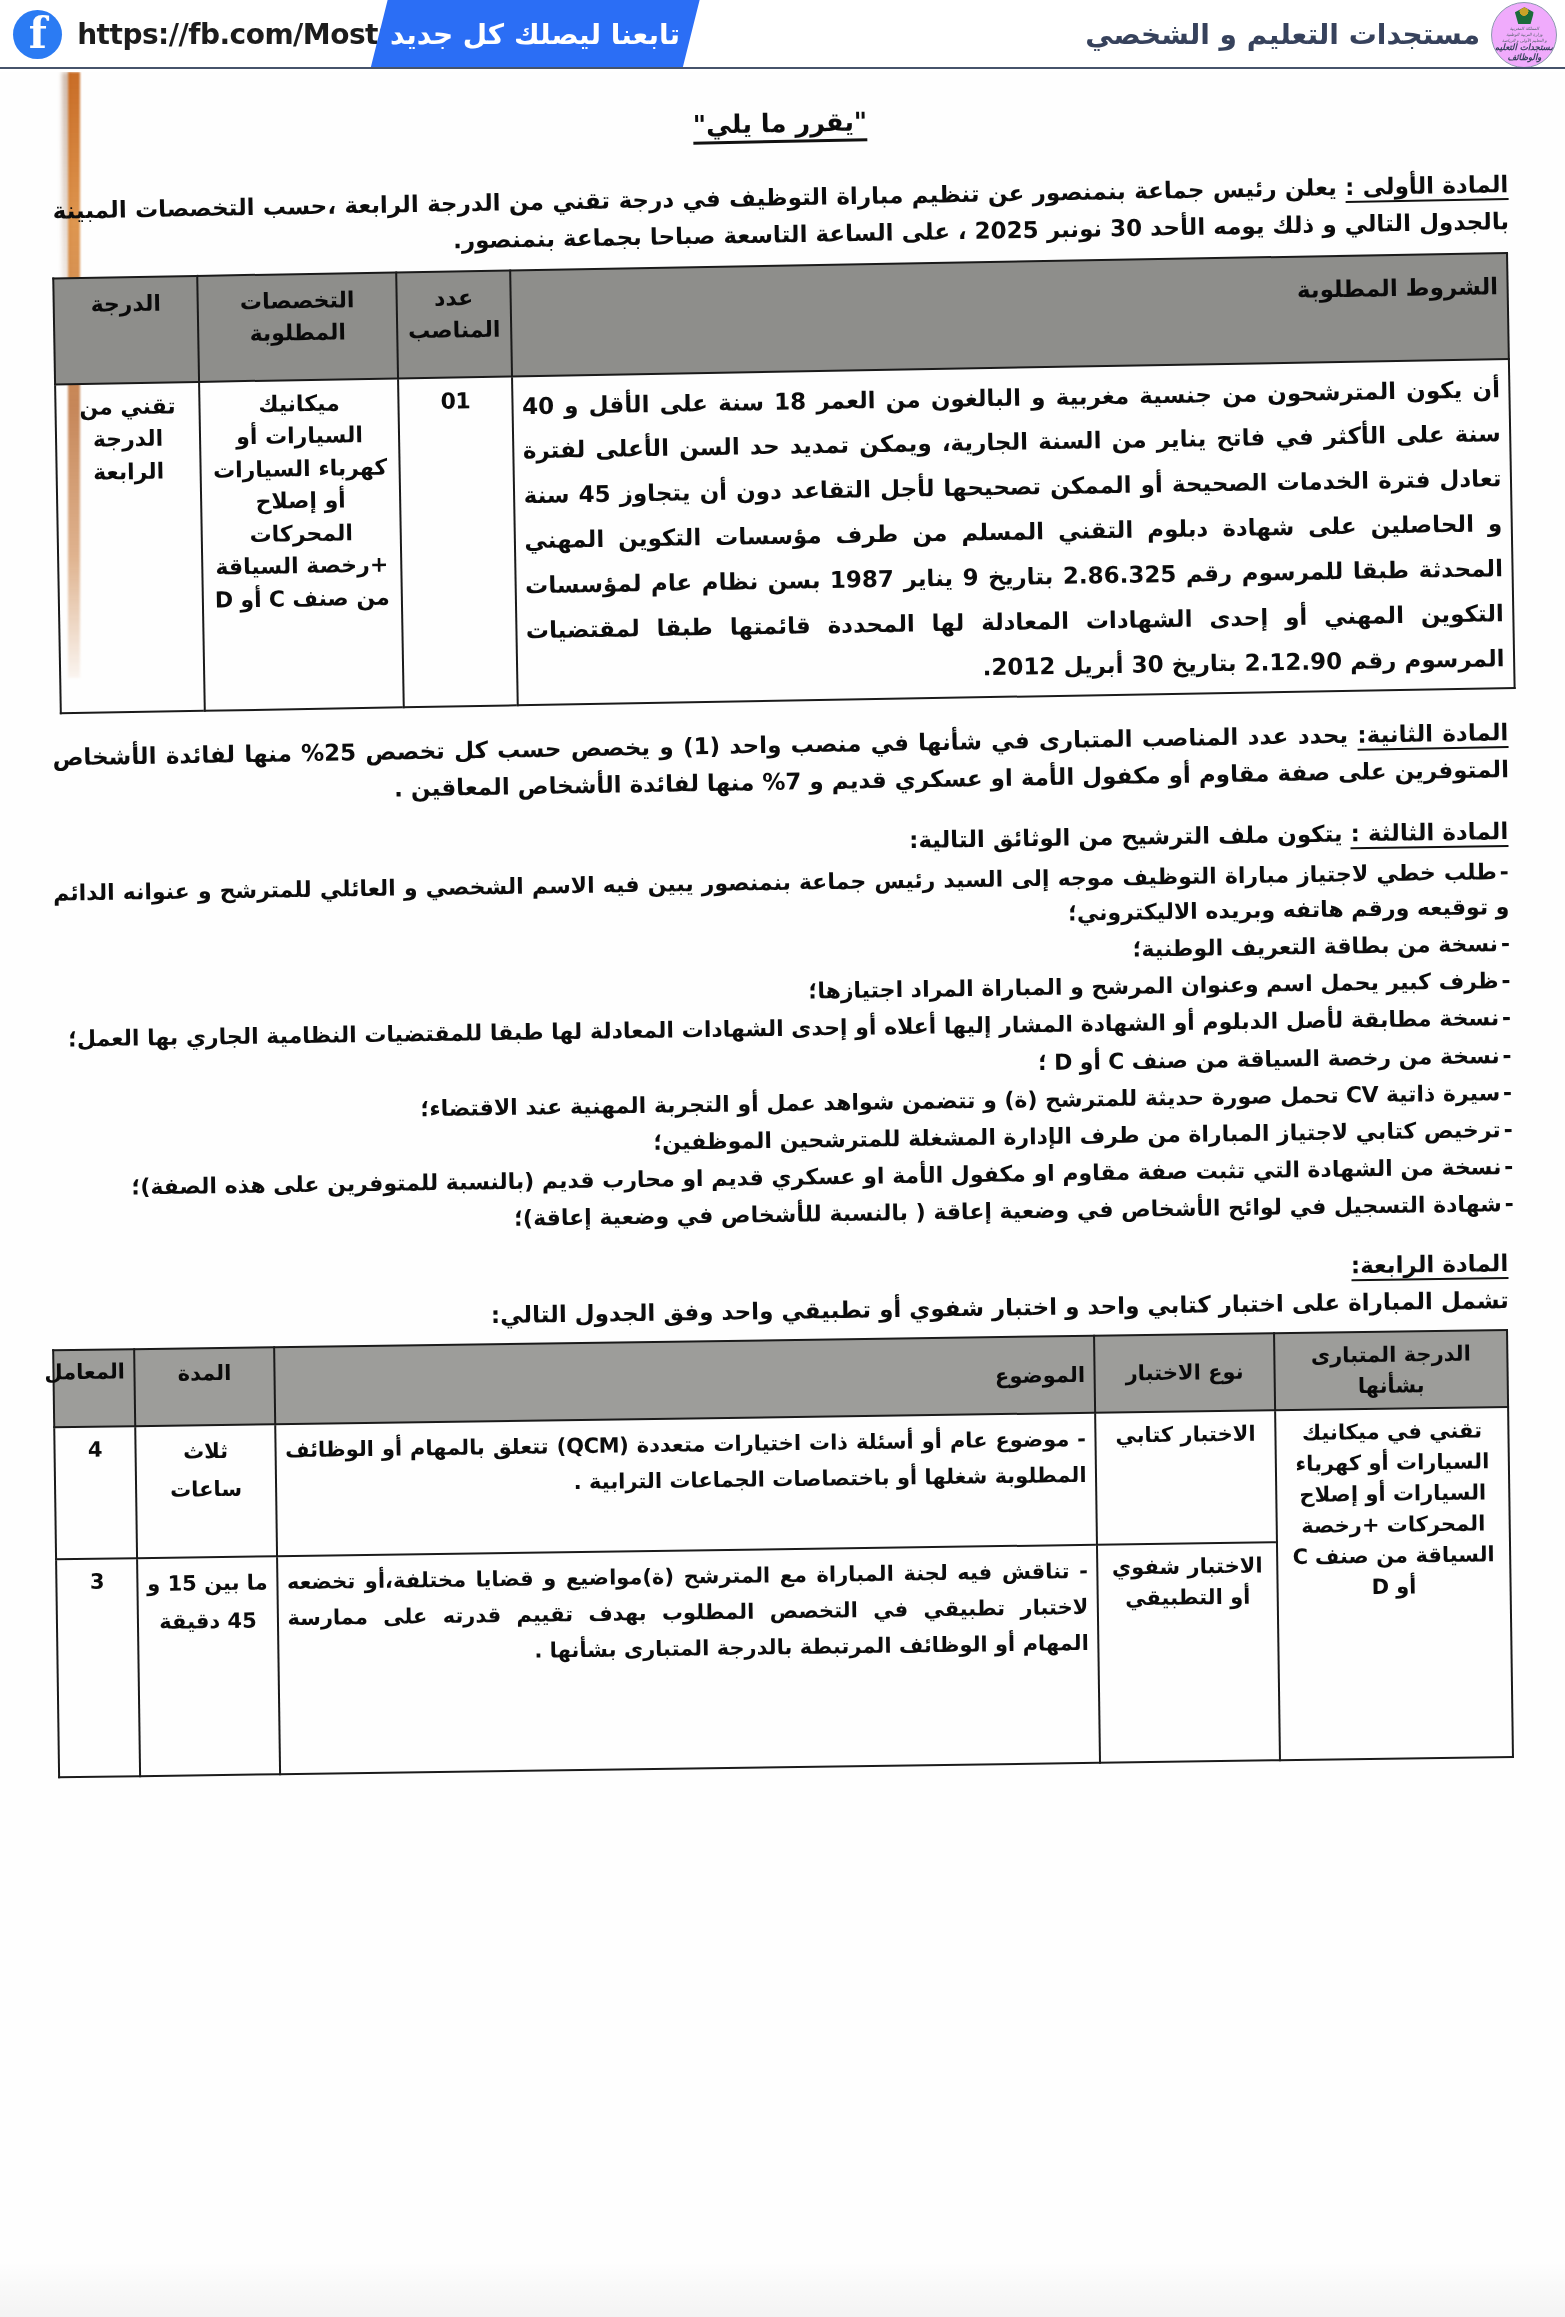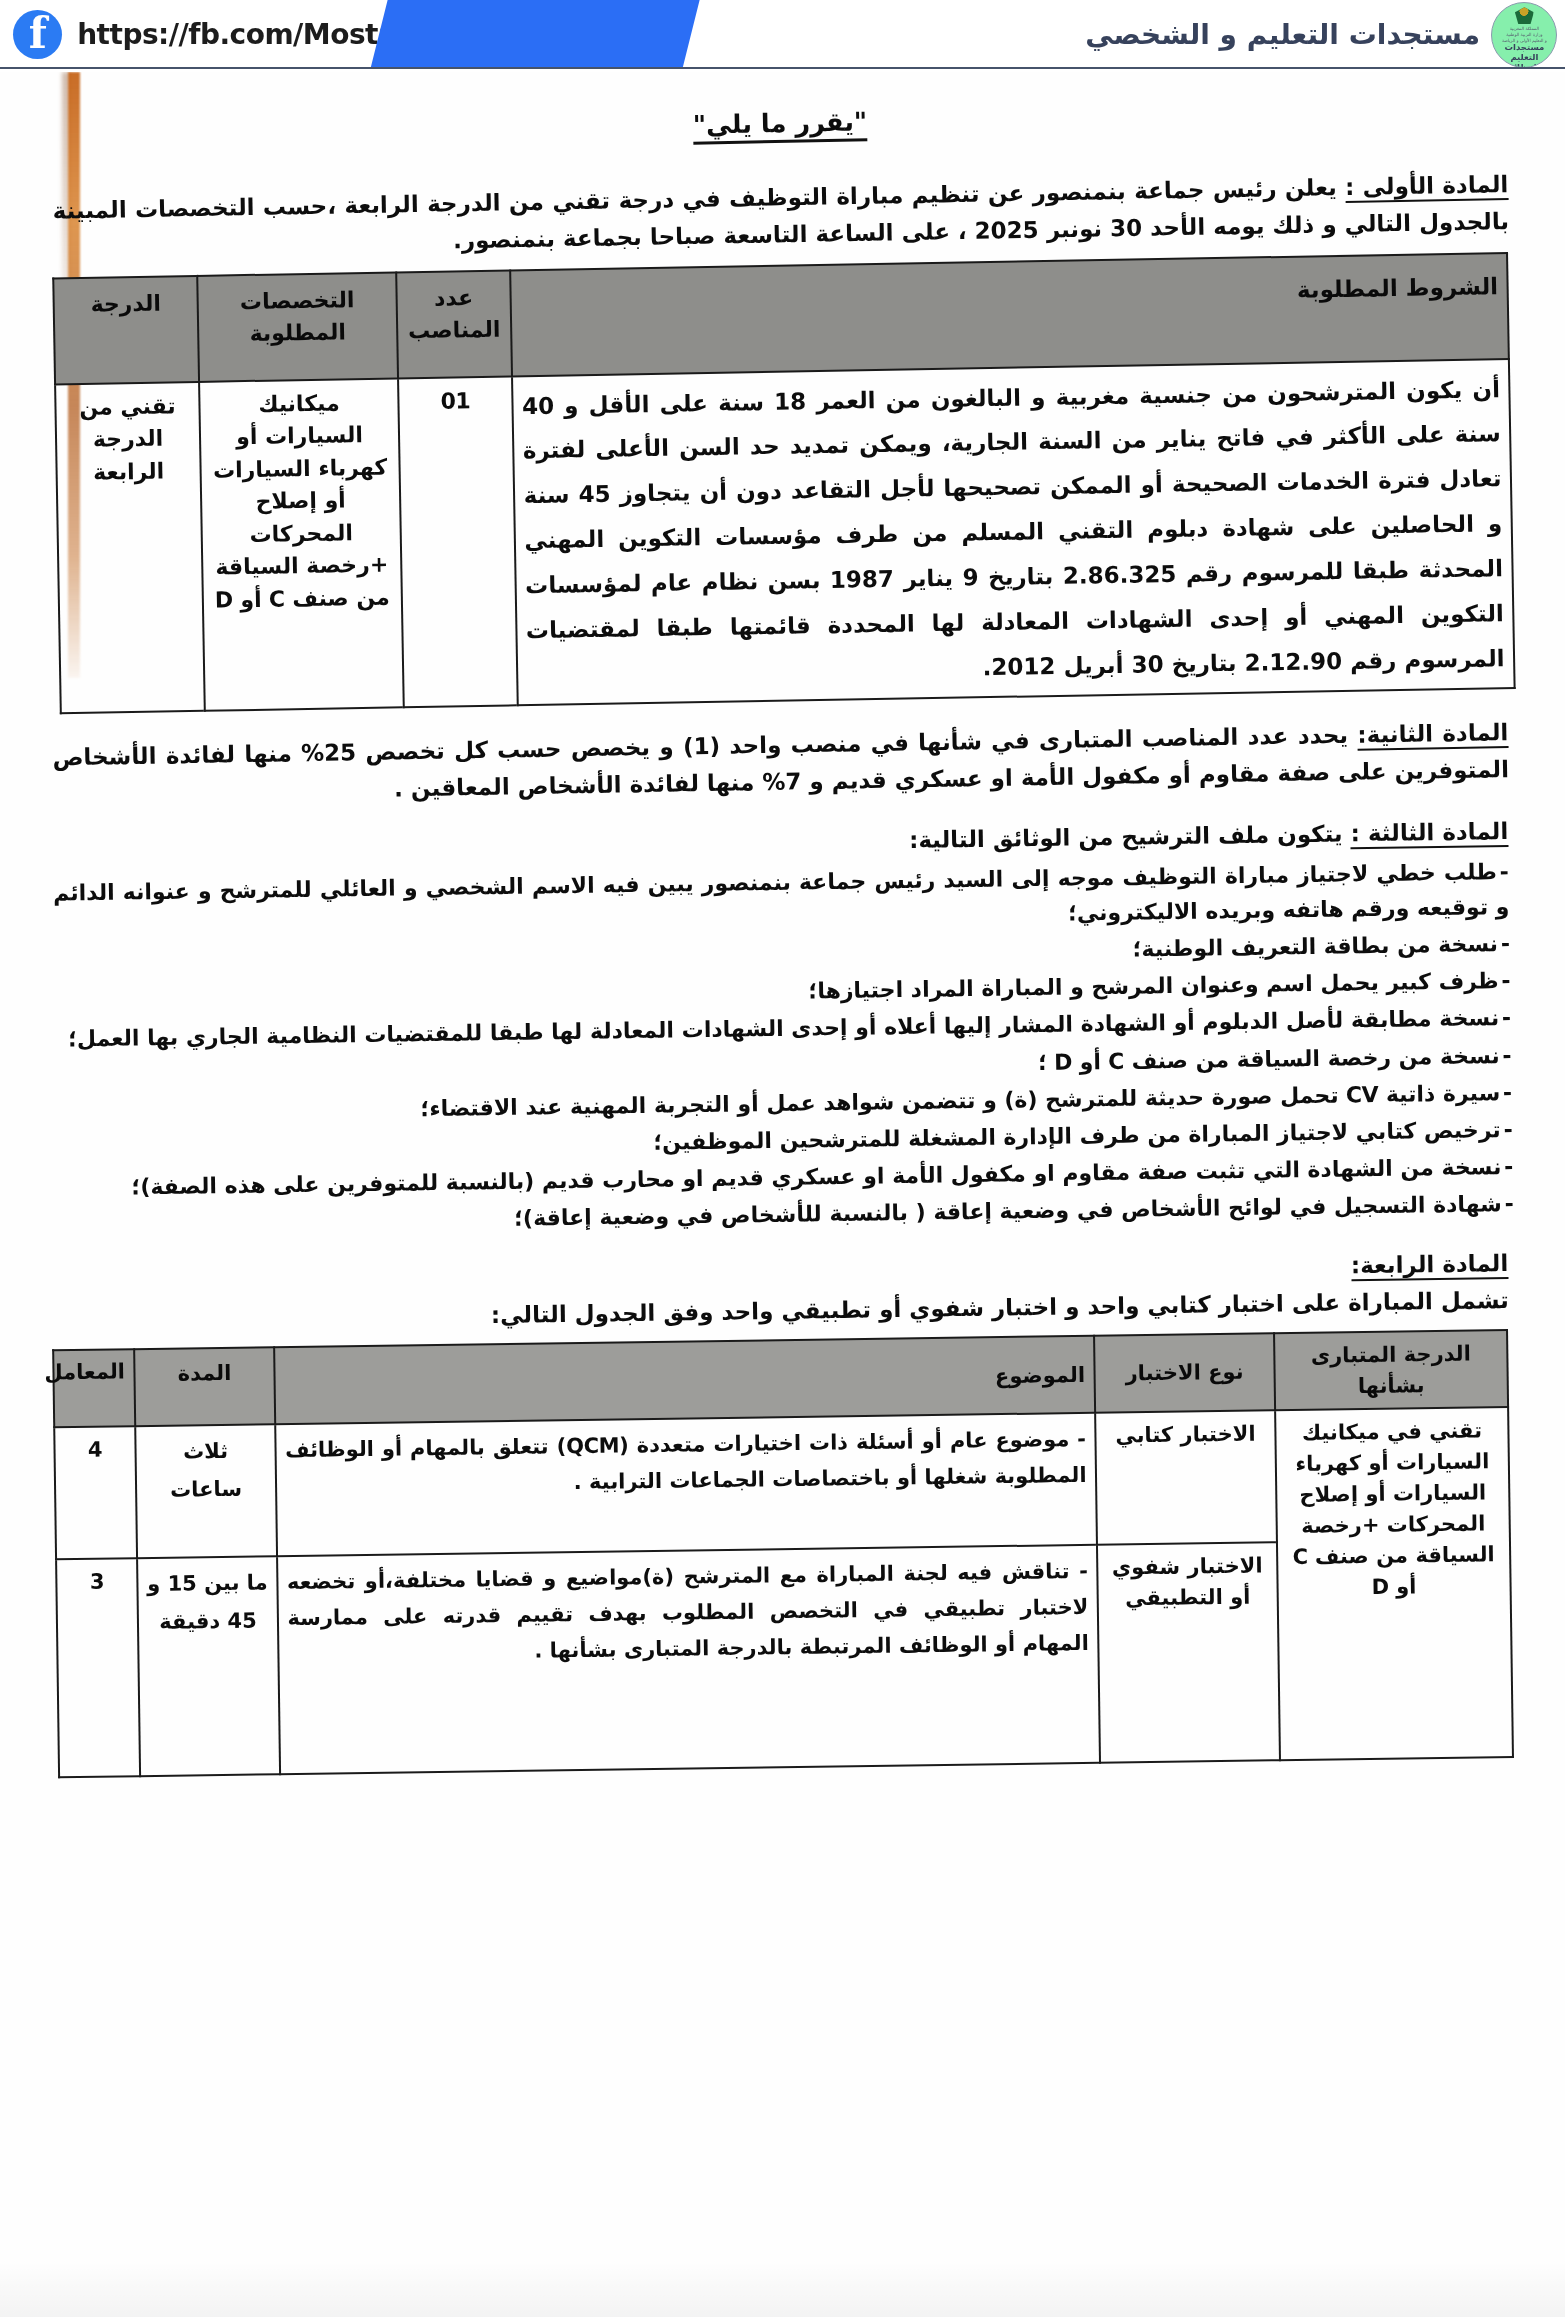--- a/index.html
+++ b/index.html
@@ -90,24 +90,25 @@
     color: #37425c;
     font-size: 28px;
     font-weight: bold;
     white-space: nowrap;
     letter-spacing: -0.5px;
   }
   .seal {
     width: 66px; height: 66px;
     border-radius: 50%;
     border: 1.4px solid #8b99ae;
-    background: #86efac;
+    background: #f0abfc;
     position: relative;
     flex: 0 0 auto;
     overflow: hidden;
+    font-style: italic;
   }
   .seal-crest {
     position: absolute;
     top: 4.7px; left: 50%;
     transform: translateX(-50%);
     width: 19px; height: 17px;
     background:
       radial-gradient(circle at 50% 25%, #c9a227 0 28%, transparent 29%),
       linear-gradient(#1b6b3a 0 100%);
     clip-path: polygon(50% 0%, 100% 30%, 82% 100%, 18% 100%, 0% 30%);
@@ -279,20 +280,21 @@
 <body>
 
 <div class="banner">
 
   <div class="banner-fb">
     <div class="fb-icon"></div>
     <div class="fb-url">https://fb.com/MostajdatMaroc</div>
   </div>
 
   <div class="banner-mid"></div>
+  <div class="banner-mid-text">تابعنا ليصلك كل جديد</div>
 
   <div class="banner-right">
     <div class="seal">
       <div class="seal-crest"></div>
       <div class="seal-l1">
         <div>المملكة المغربية</div>
         <div>وزارة التربية الوطنية</div>
         <div>و التعليم الأولي و الرياضة</div>
       </div>
       <div class="seal-l2">

